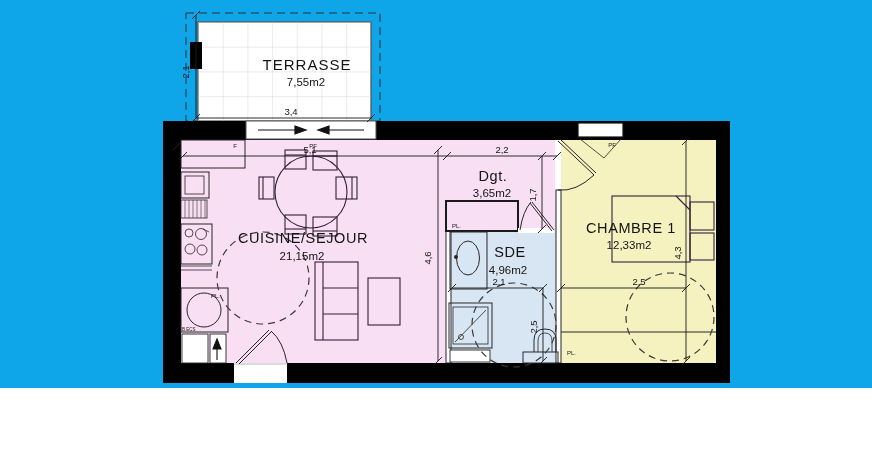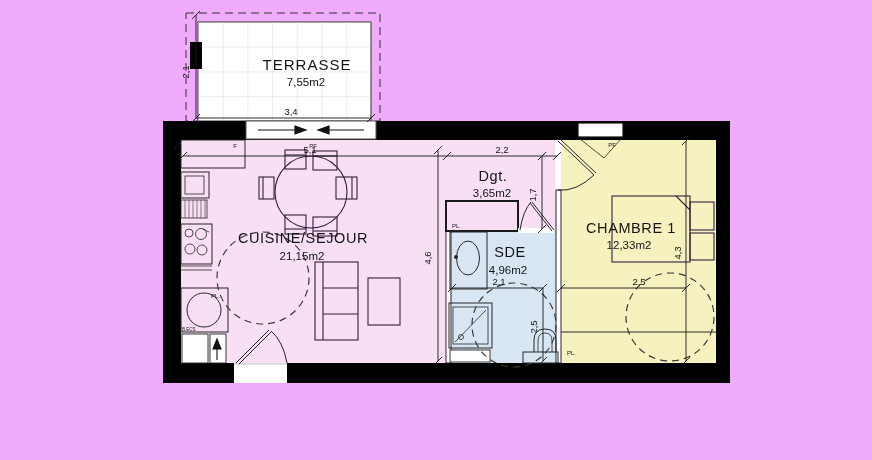--- a/index.html
+++ b/index.html
@@ -1,16 +1,16 @@
 <!DOCTYPE html>
 <html><head>
 <meta charset="utf-8">
 <style>
   html,body{margin:0;padding:0;background:#fff;}
-  .canvas{position:relative;width:872px;height:460px;background:#f0abfc;overflow:hidden;
+  .canvas{position:relative;width:872px;height:388px;background:#0ea5e9;overflow:hidden;
           font-family:"Liberation Sans",sans-serif;}
   svg{display:block;}
   svg text{font-family:"Liberation Sans",sans-serif;fill:#141414;}
   .room-name{font-size:14.5px;letter-spacing:.6px;text-anchor:middle;}
   .room-area{font-size:11.5px;text-anchor:middle;}
   .terr-name{font-size:15px;letter-spacing:1px;text-anchor:middle;}
   .dim line,.dim path{stroke:#161616;stroke-width:.9;fill:none;}
   .dim text{font-size:9.5px;text-anchor:middle;paint-order:stroke;stroke:#ffffff;stroke-width:0;}
   .tiny{font-size:6px;}
   .micro{font-size:4.5px;}

